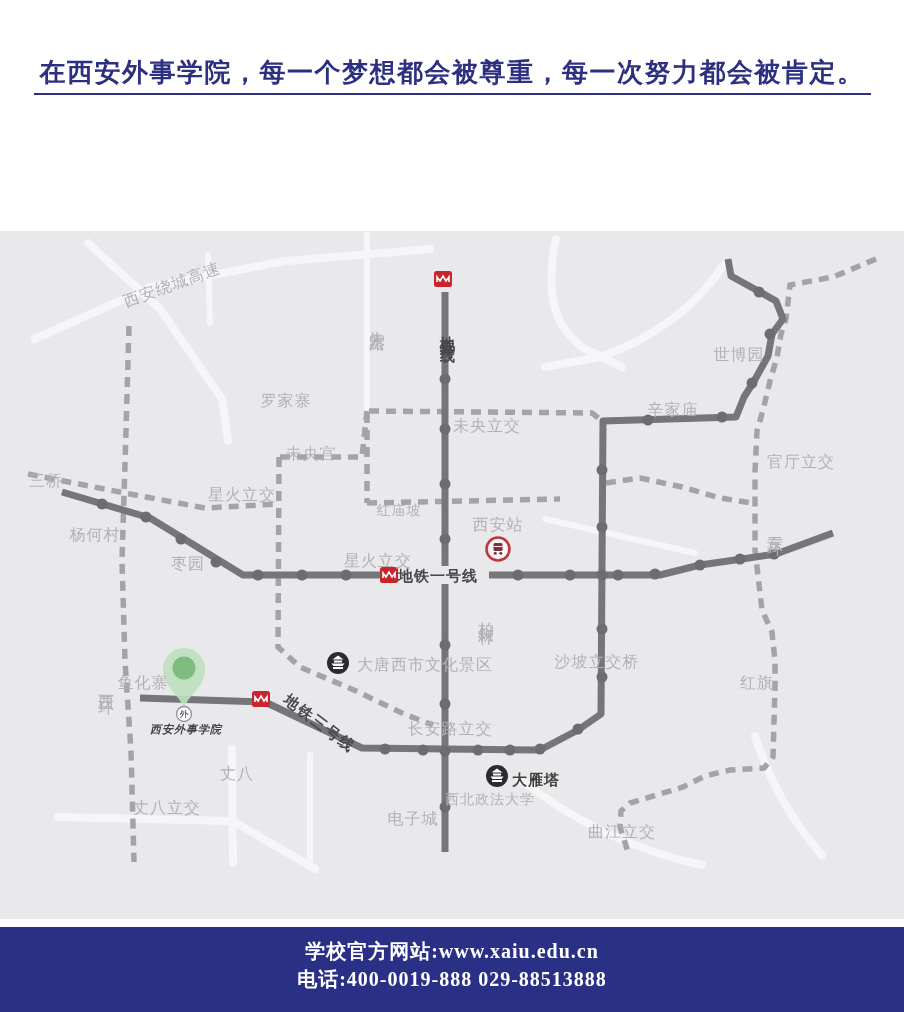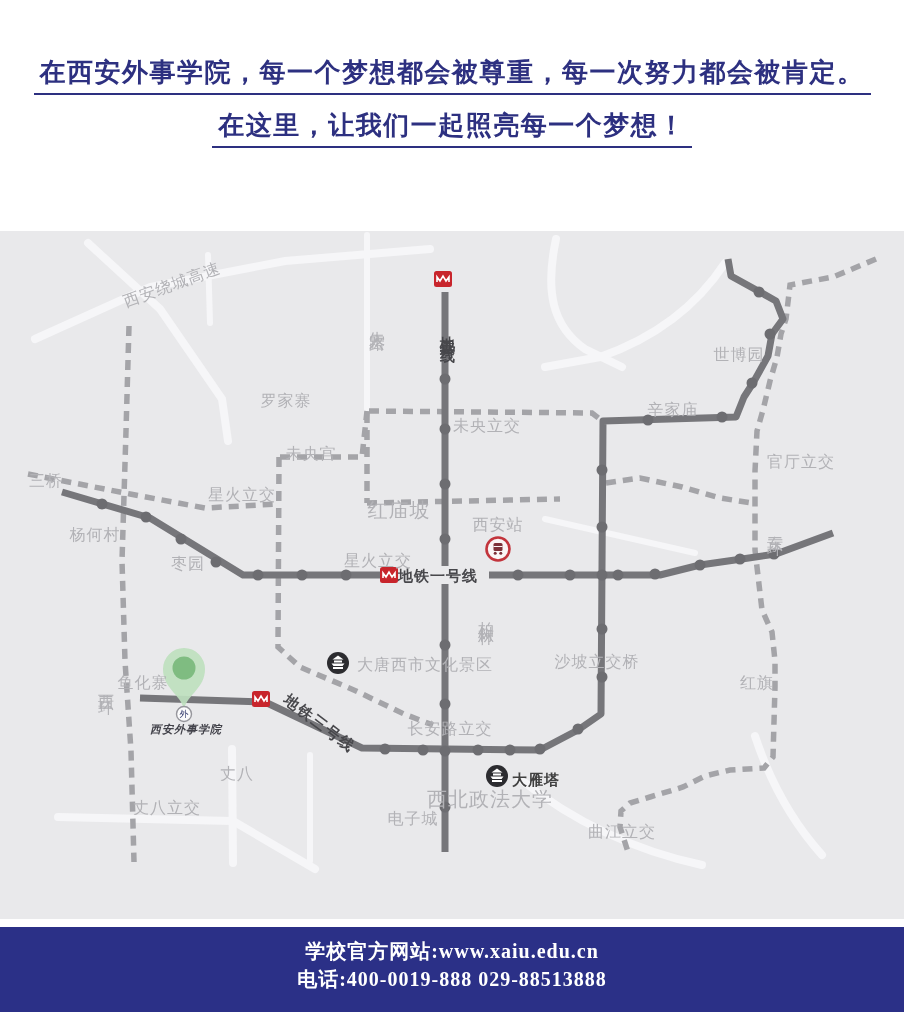--- a/index.html
+++ b/index.html
@@ -16,38 +16,37 @@
   
   .map{position:relative;width:904px;height:688px;background:#e9e9eb;}
   .map svg{position:absolute;left:0;top:0;}
   .ml{position:absolute;transform:translate(-50%,-50%);white-space:nowrap;
       font-size:16px;color:#b2b2b6;letter-spacing:1px;line-height:1;}
   .ml.d{color:#47474b;font-weight:bold;font-size:15px;}
   .ml.dk{color:#404040;font-weight:bold;font-size:15px;}
   .ml.v{writing-mode:vertical-rl;letter-spacing:3px;transform:translate(-50%,-50%);}
   .ml.r20{transform:translate(-50%,-50%) rotate(-20deg);}
   .ml.r37{transform:translate(-50%,-50%) rotate(37deg);letter-spacing:2px;}
-  .ml.s15{font-size:20px;}
+  .ml.s15{font-size:14px;}
   .ml.uni{font-family:"Liberation Serif",serif;font-style:italic;font-weight:bold;
           font-size:11px;color:#42424a;letter-spacing:1px;text-align:center;}
 
   
   .gap{height:8px;background:#fff;}
   .ftr{height:92px;background:#2b3087;text-align:center;box-sizing:border-box;padding-top:10px;}
   .ftr p{margin:0;color:#ffffff;font-family:"Liberation Serif",serif;font-weight:600;
          font-size:20px;line-height:28px;letter-spacing:1px;}
 </style>
 </head>
 <body>
 
 <div class="page">
 
   <div class="hdr">
     <p class="slogan"><span>在西安外事学院，每一个梦想都会被尊重，每一次努力都会被肯定。</span></p>
-    <p class="slogan"><span>在这里，让我们一起照亮每一个梦想！</span></p>
   </div>
 
   <div class="map">
     <svg width="904" height="688" viewBox="0 0 904 688">
 
       <g stroke="#f6f6f8" fill="none" stroke-width="8" stroke-linecap="round">
         <path d="M35,108 L150,56 L285,30 L430,18"></path>
         <path d="M88,12 L160,78 L222,168 L228,210"></path>
         <path d="M367,4 L367,178" stroke-width="6"></path>
         <path d="M208,24 L210,92" stroke-width="6"></path>

